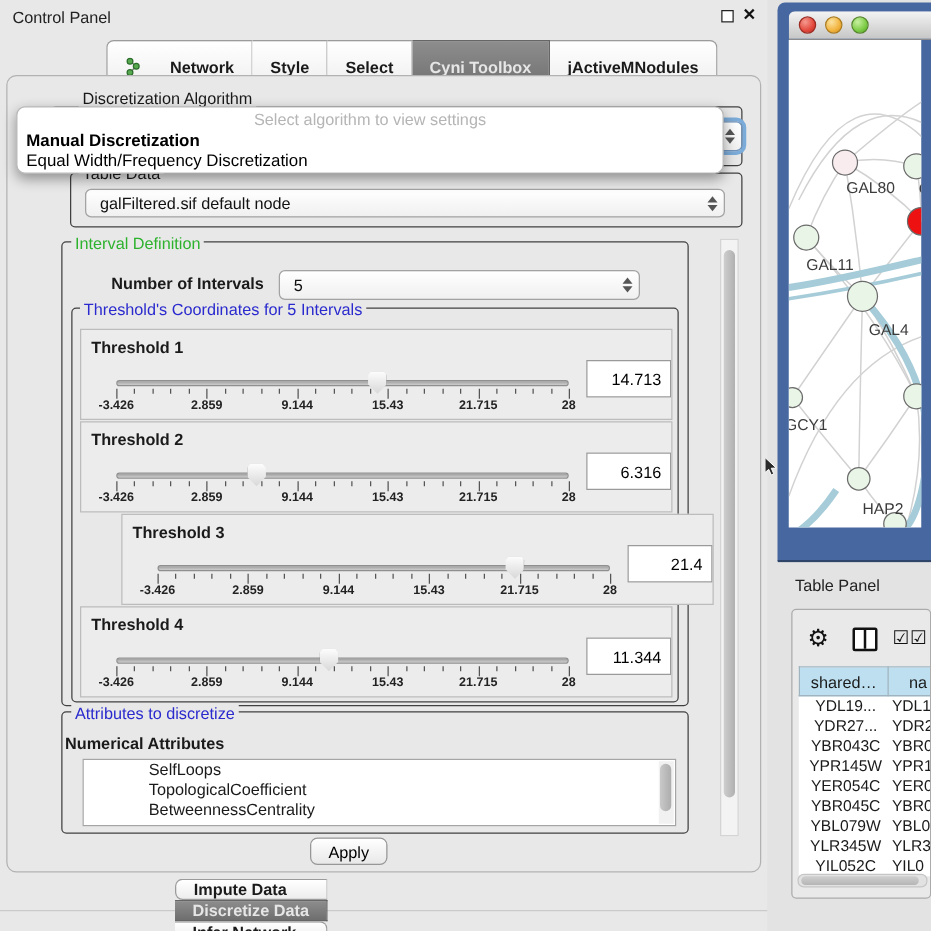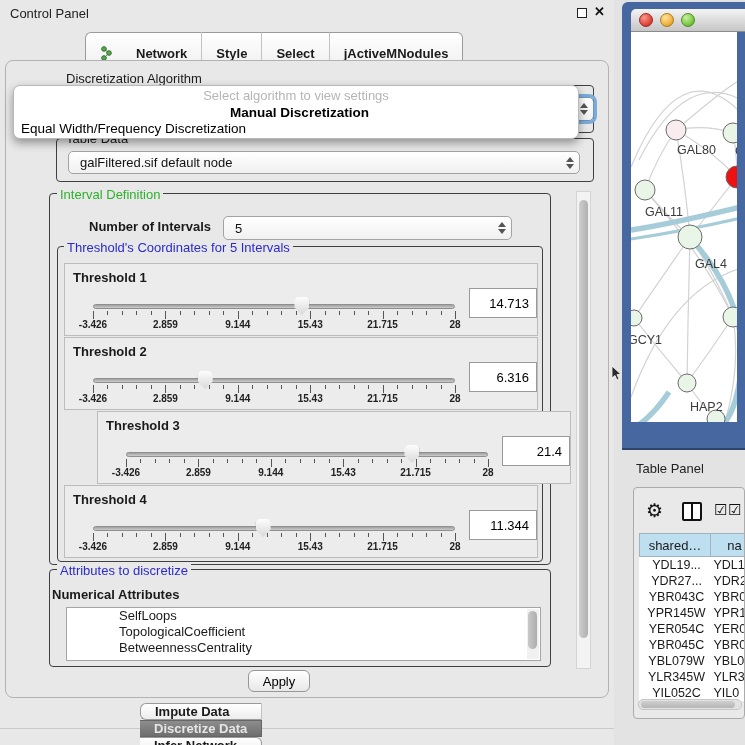--- a/index.html
+++ b/index.html
@@ -45,21 +45,21 @@
   .stepper i { width:0; height:0; border-left:4px solid transparent; border-right:4px solid transparent; display:block; }
   .stepper .up { border-bottom:5px solid #555; }
   .stepper .dn { border-top:5px solid #555; }
   .combo.focused { box-shadow:0 0 0 3px #7babd8; border-color:#6f94bd; }
 
   
   .popup { position:absolute; left:7px; top:24px; width:566px; height:54px; background:#fff;
            border:1px solid #b9b9b9; border-radius:7px; box-shadow:0 4px 10px rgba(0,0,0,.38); z-index:10; padding-top:2px; }
   .popup-placeholder { height:17px; text-align:center; color:#b5b5b5; font-size:13px; }
   .popup-item { height:16px; padding-left:7px; font-size:13.5px; color:#000; }
-  .popup-item.bold { font-weight:bold;text-align:center; }
+  .popup-item.bold { font-weight:bold; }
 
   
   .thresh-panel { position:absolute; left:6px; width:474px; height:73px; border:1px solid #bcbcbc; background:#ececec; }
   .th-label { position:absolute; left:8px; top:6px; font-weight:bold; font-size:13px; }
   .th-track { position:absolute; left:28px; top:40px; width:362px; height:5px; border-radius:3px;
               background:linear-gradient(#9f9f9f,#cdcdcd); border:1px solid #8f8f8f; }
   .th-thumb { position:absolute; top:33px; width:15px; height:18px;
               background:linear-gradient(#fdfdfd,#d8d8d8);
               clip-path:polygon(18% 0,82% 0,100% 18%,100% 58%,50% 100%,0 58%,0 18%);
               filter:drop-shadow(0 0 1px #7a7a7a); }
@@ -136,20 +136,23 @@
           <circle cx="9" cy="7" r="2.3" fill="#57a94f" stroke="#2d6e2d"></circle>
           <circle cx="4" cy="12" r="2.3" fill="#57a94f" stroke="#2d6e2d"></circle>
         </svg>
         <span>Network</span>
       </div>
       <div class="seg-tab">
         <span>Style</span>
       </div>
       <div class="seg-tab">
         <span>Select</span>
+      </div>
+      <div class="seg-tab selected">
+        <span>Cyni Toolbox</span>
       </div>
       <div class="seg-tab">
         <span>jActiveMNodules</span>
       </div>
     </div>
 
   <div class="cp-main">
 
     <span class="glabel" style="left:57px; top:10px;">Discretization Algorithm</span>
     <div class="group" style="left:35px; top:24px; width:553px; height:48px;"></div>

